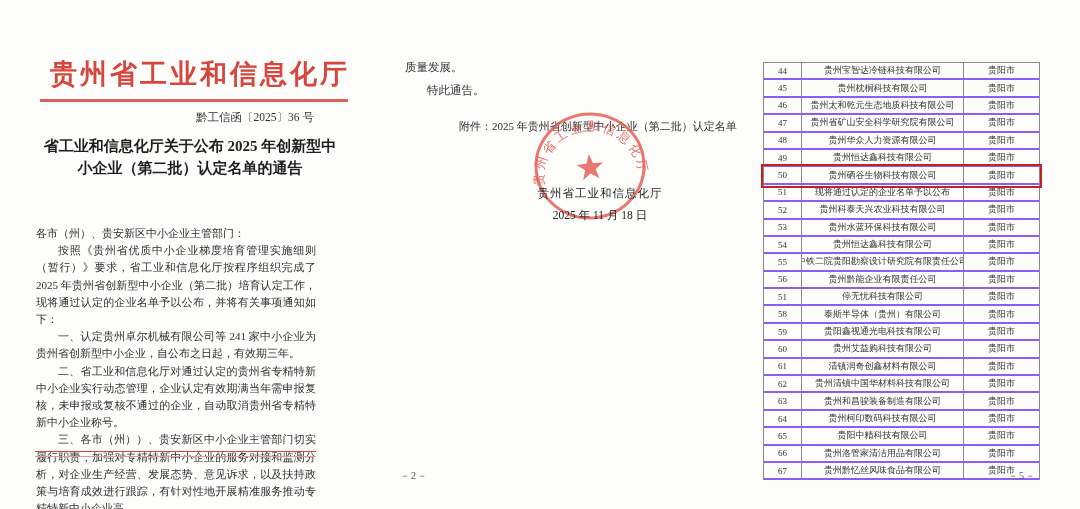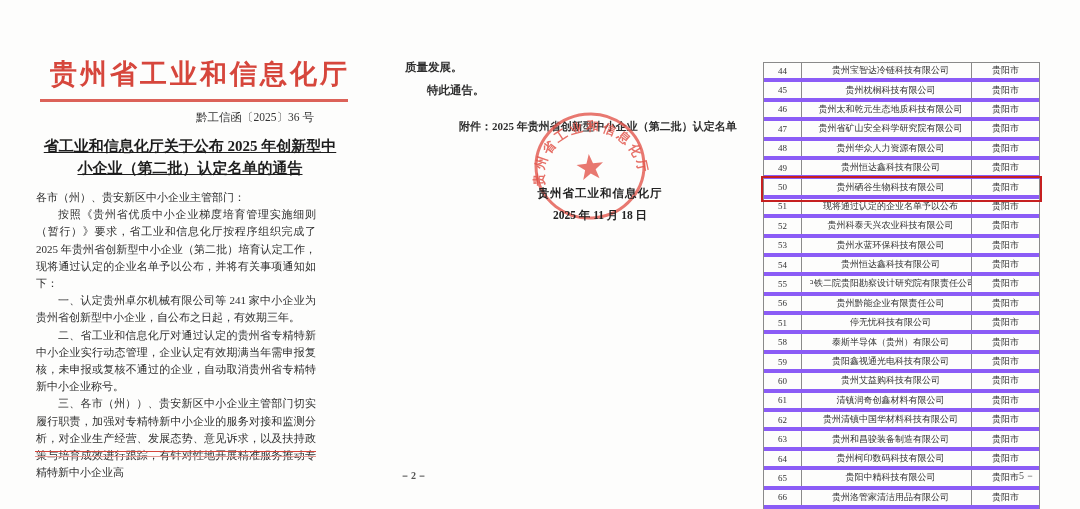--- a/index.html
+++ b/index.html
@@ -20,53 +20,53 @@
   .masthead-rule{
     position:absolute;left:40px;top:99px;width:308px;height:3px;
     background:#d6463c;opacity:.85;
   }
   .doc-number{
     position:absolute;left:196px;top:110px;font-size:11.5px;color:#333;
     white-space:nowrap;
   }
   .notice-title{
     position:absolute;left:28px;top:135px;width:324px;
-    font-size:15px;font-weight:bold;text-align:center;line-height:22px;color:#1e1e1e;text-decoration:underline;
+    font-size:15px;font-weight:bold;text-align:center;line-height:22px;color:#1e1e1e;
   }
   .doc-body{
     position:absolute;left:36px;top:189px;width:280px;
     font-size:11px;line-height:17.2px;text-align:justify;color:#2e2e2e;
   }
   .doc-body p{margin:0;text-indent:2em;}
-  .doc-body p.salutation{text-indent:0;}
+  .doc-body p.salutation{text-indent:0;margin-top:36px;}
   .annotation-underline{
     position:absolute;left:35px;top:451px;width:281px;height:4px;
     border-top:1.5px solid #d4453c;border-bottom:1px solid #e49a93;
   }
   
-  #page-middle{left:380px;width:360px;font-weight:bold;}
+  #page-middle{left:380px;width:360px;}
   .cont-line{position:absolute;font-size:11.5px;color:#2e2e2e;white-space:nowrap;}
   .seal{position:absolute;left:150px;top:106px;width:120px;height:120px;transform:rotate(-6deg);}
   .signer{position:absolute;left:130px;top:186px;width:180px;text-align:center;
     font-size:11.5px;color:#222;letter-spacing:1px;}
   .issue-date{position:absolute;left:130px;top:208px;width:180px;text-align:center;
     font-size:11.5px;color:#222;}
   .pagenum{position:absolute;font-size:10px;color:#555;letter-spacing:1px;}
   
   #page-right{left:740px;width:340px;}
   .company-table{
     position:absolute;left:23px;top:62px;width:275px;
     border:1px solid #8a8a8a;border-bottom:none;
     font-size:9px;color:#333;
   }
-  .trow{display:flex;height:15.4px;border-bottom:4px solid #8b5cf6;align-items:center;justify-content:space-between;}
+  .trow{display:flex;height:15.4px;border-bottom:2px solid #8b5cf6;align-items:center;justify-content:space-between;}
   .trow .c-no{width:37px;text-align:center;border-right:1px solid #8a8a8a;align-self:stretch;
     display:flex;align-items:center;justify-content:center;}
   .trow .c-name{width:161px;text-align:center;border-right:1px solid #8a8a8a;align-self:stretch;
-    display:flex;align-items:center;justify-content:center;white-space:nowrap;overflow:hidden;margin-left:8px;}
+    display:flex;align-items:center;justify-content:center;white-space:nowrap;overflow:hidden;}
   .trow .c-city{flex:1;text-align:center;display:flex;align-items:center;justify-content:center;}
   .trow.hl{outline:2.5px solid #c62020;outline-offset:1px;position:relative;z-index:2;}
 </style>
 </head>
 <body>
 
 <div class="page" id="page-left">
   <div class="masthead">贵州省工业和信息化厅</div>
   <div class="masthead-rule"></div>
   <div class="doc-number">黔工信函〔2025〕36 号</div>

